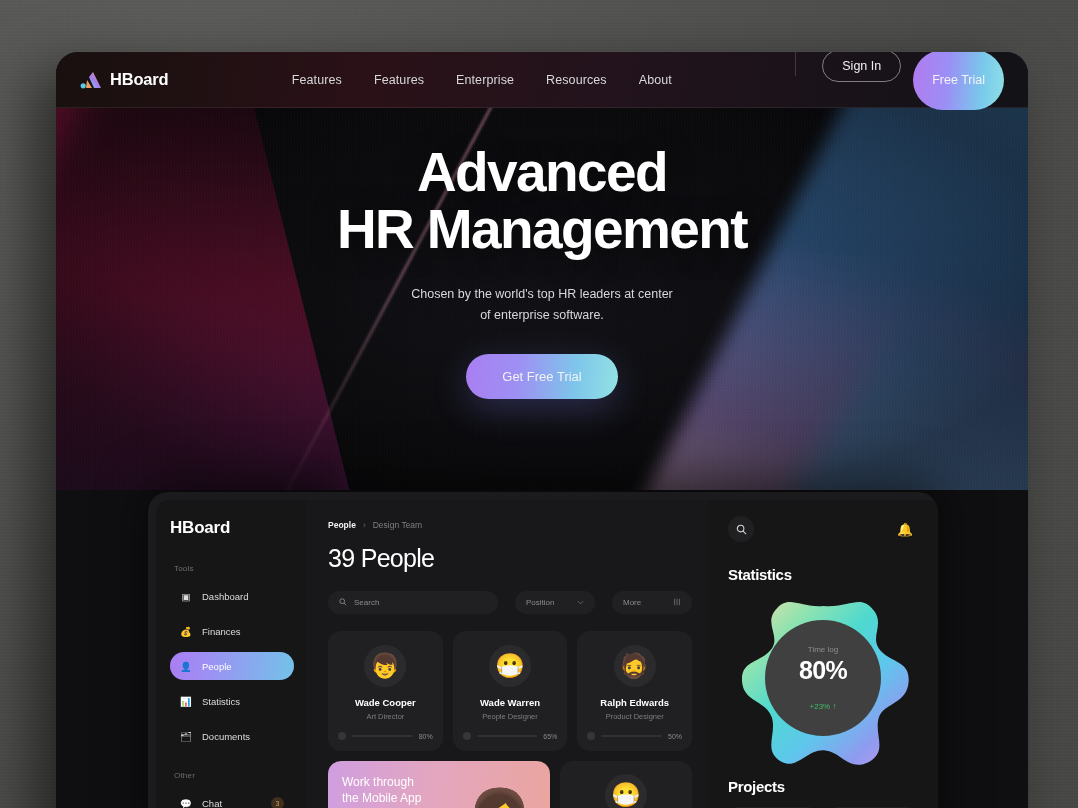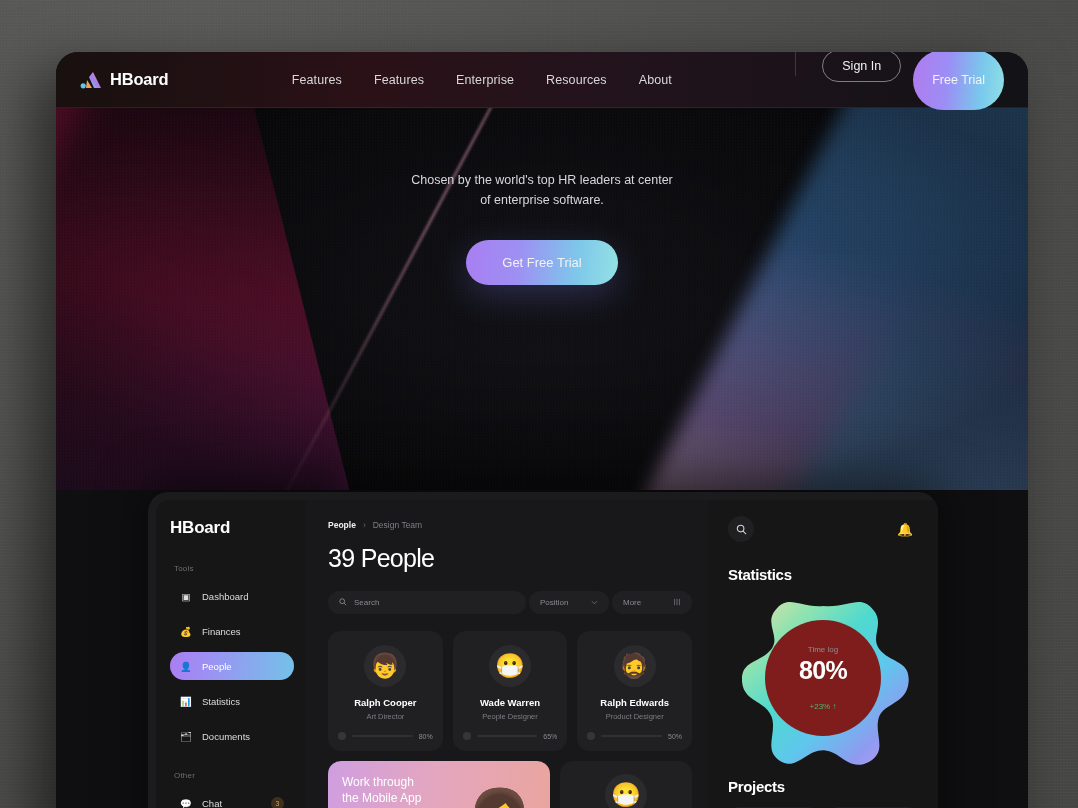--- a/index.html
+++ b/index.html
@@ -167,21 +167,21 @@
   .side-gap{ height:14px; }
 
   
   #main{ flex:1; padding:20px 16px 0 22px; min-width:0; }
   #crumb{ display:flex; align-items:center; gap:7px; font-size:8.5px; margin-bottom:14px; }
   #crumb .c1{ color:#f0f0f2; font-weight:bold; }
   #crumb .csep{ color:#6a6a6e; }
   #crumb .c2{ color:#7e7e84; }
   #people-title{ color:#fff; font-size:25px; font-weight:normal; letter-spacing:-.7px; margin-bottom:18px; }
 
-  #filters{ display:flex; gap:3px; margin-bottom:17px; }
+  #filters{ display:flex; gap:17px; margin-bottom:17px; }
   .field{
     height:23px; border-radius:12px; background:#202022;
     display:flex; align-items:center; gap:7px; padding:0 11px;
     color:#8a8a90; font-size:8px;
   }
   .f-search{ flex:1; }
   .f-pos{ width:80px; }
   .f-more{ width:80px; }
   .field .spacer{ margin-left:auto; }
 
@@ -222,21 +222,21 @@
     display:flex; align-items:center; justify-content:center; font-size:11px; color:#cfcfd4;
   }
   #rail-top .bell{ margin-left:auto; background:transparent; font-size:13px; }
   .rail-h{ color:#fff; font-size:15px; font-weight:bold; letter-spacing:-.3px; }
 
   #donut-wrap{ position:relative; width:185px; height:165px; margin:12px auto 0; }
   #donut-svg{ position:absolute; inset:0; }
   #donut-center{
     position:absolute; left:50%; top:50%; transform:translate(-50%,-50%);
     width:116px; height:116px; border-radius:50%;
-    background:#7f1d1d;
+    background:#404040;
     display:flex; flex-direction:column; align-items:center; justify-content:center;
   }
   #tl-label{ color:#8d8d93; font-size:8px; margin-bottom:2px; }
   #tl-value{ color:#fff; font-size:25px; font-weight:bold; letter-spacing:-.7px; }
   #tl-delta{ color:#3fbf6a; font-size:8px; margin-top:17px; }
 
   #proj-h{ margin-top:18px; }
   #proj-cards{ display:flex; gap:10px; margin-top:12px; }
   .proj-card{ flex:1; background:#202022; border-radius:13px; padding:10px; }
 </style>
@@ -285,20 +285,24 @@
     <div class="hero-l1"></div>
     <div class="hero-l2"></div>
     <div class="hero-dark"></div>
     <div class="hero-blue"></div>
     <div class="hero-blue2"></div>
     <div class="hero-streak"></div>
     <div class="hero-vig"></div>
     <div class="hero-grain"></div>
 
     <div id="hero-content">
+      <h1 id="hero-title">
+        <span>Advanced</span><br>
+        <span>HR Management</span>
+      </h1>
       <p id="hero-sub">
         <span>Chosen by the world's top HR leaders at center</span><br>
         <span>of enterprise software.</span>
       </p>
       <div><span id="hero-cta">Get Free Trial</span></div>
     </div>
   </div>
 
   <div id="mock">
     <div id="mock-inner">
@@ -375,21 +379,21 @@
                   <line x1="5" y1="1" x2="5" y2="9" stroke="#6e6e74" stroke-width="1.1"></line>
                   <line x1="8" y1="1" x2="8" y2="9" stroke="#6e6e74" stroke-width="1.1"></line>
                 </svg>
             </span>
           </div>
         </div>
 
         <div id="cards">
           <div class="pcard">
             <div class="avatar">👦</div>
-            <div class="pname">Ralph Cooper</div>
+            <div class="pname">Wade Cooper</div>
             <div class="prole">Art Director</div>
             <div class="prow">
               <span class="pdot"></span>
               <span class="ptrack"><span class="pfill" style="width:80%"></span></span>
               <span class="ppct">80%</span>
             </div>
           </div>
           <div class="pcard">
             <div class="avatar">😷</div>
             <div class="pname">Wade Warren</div>

